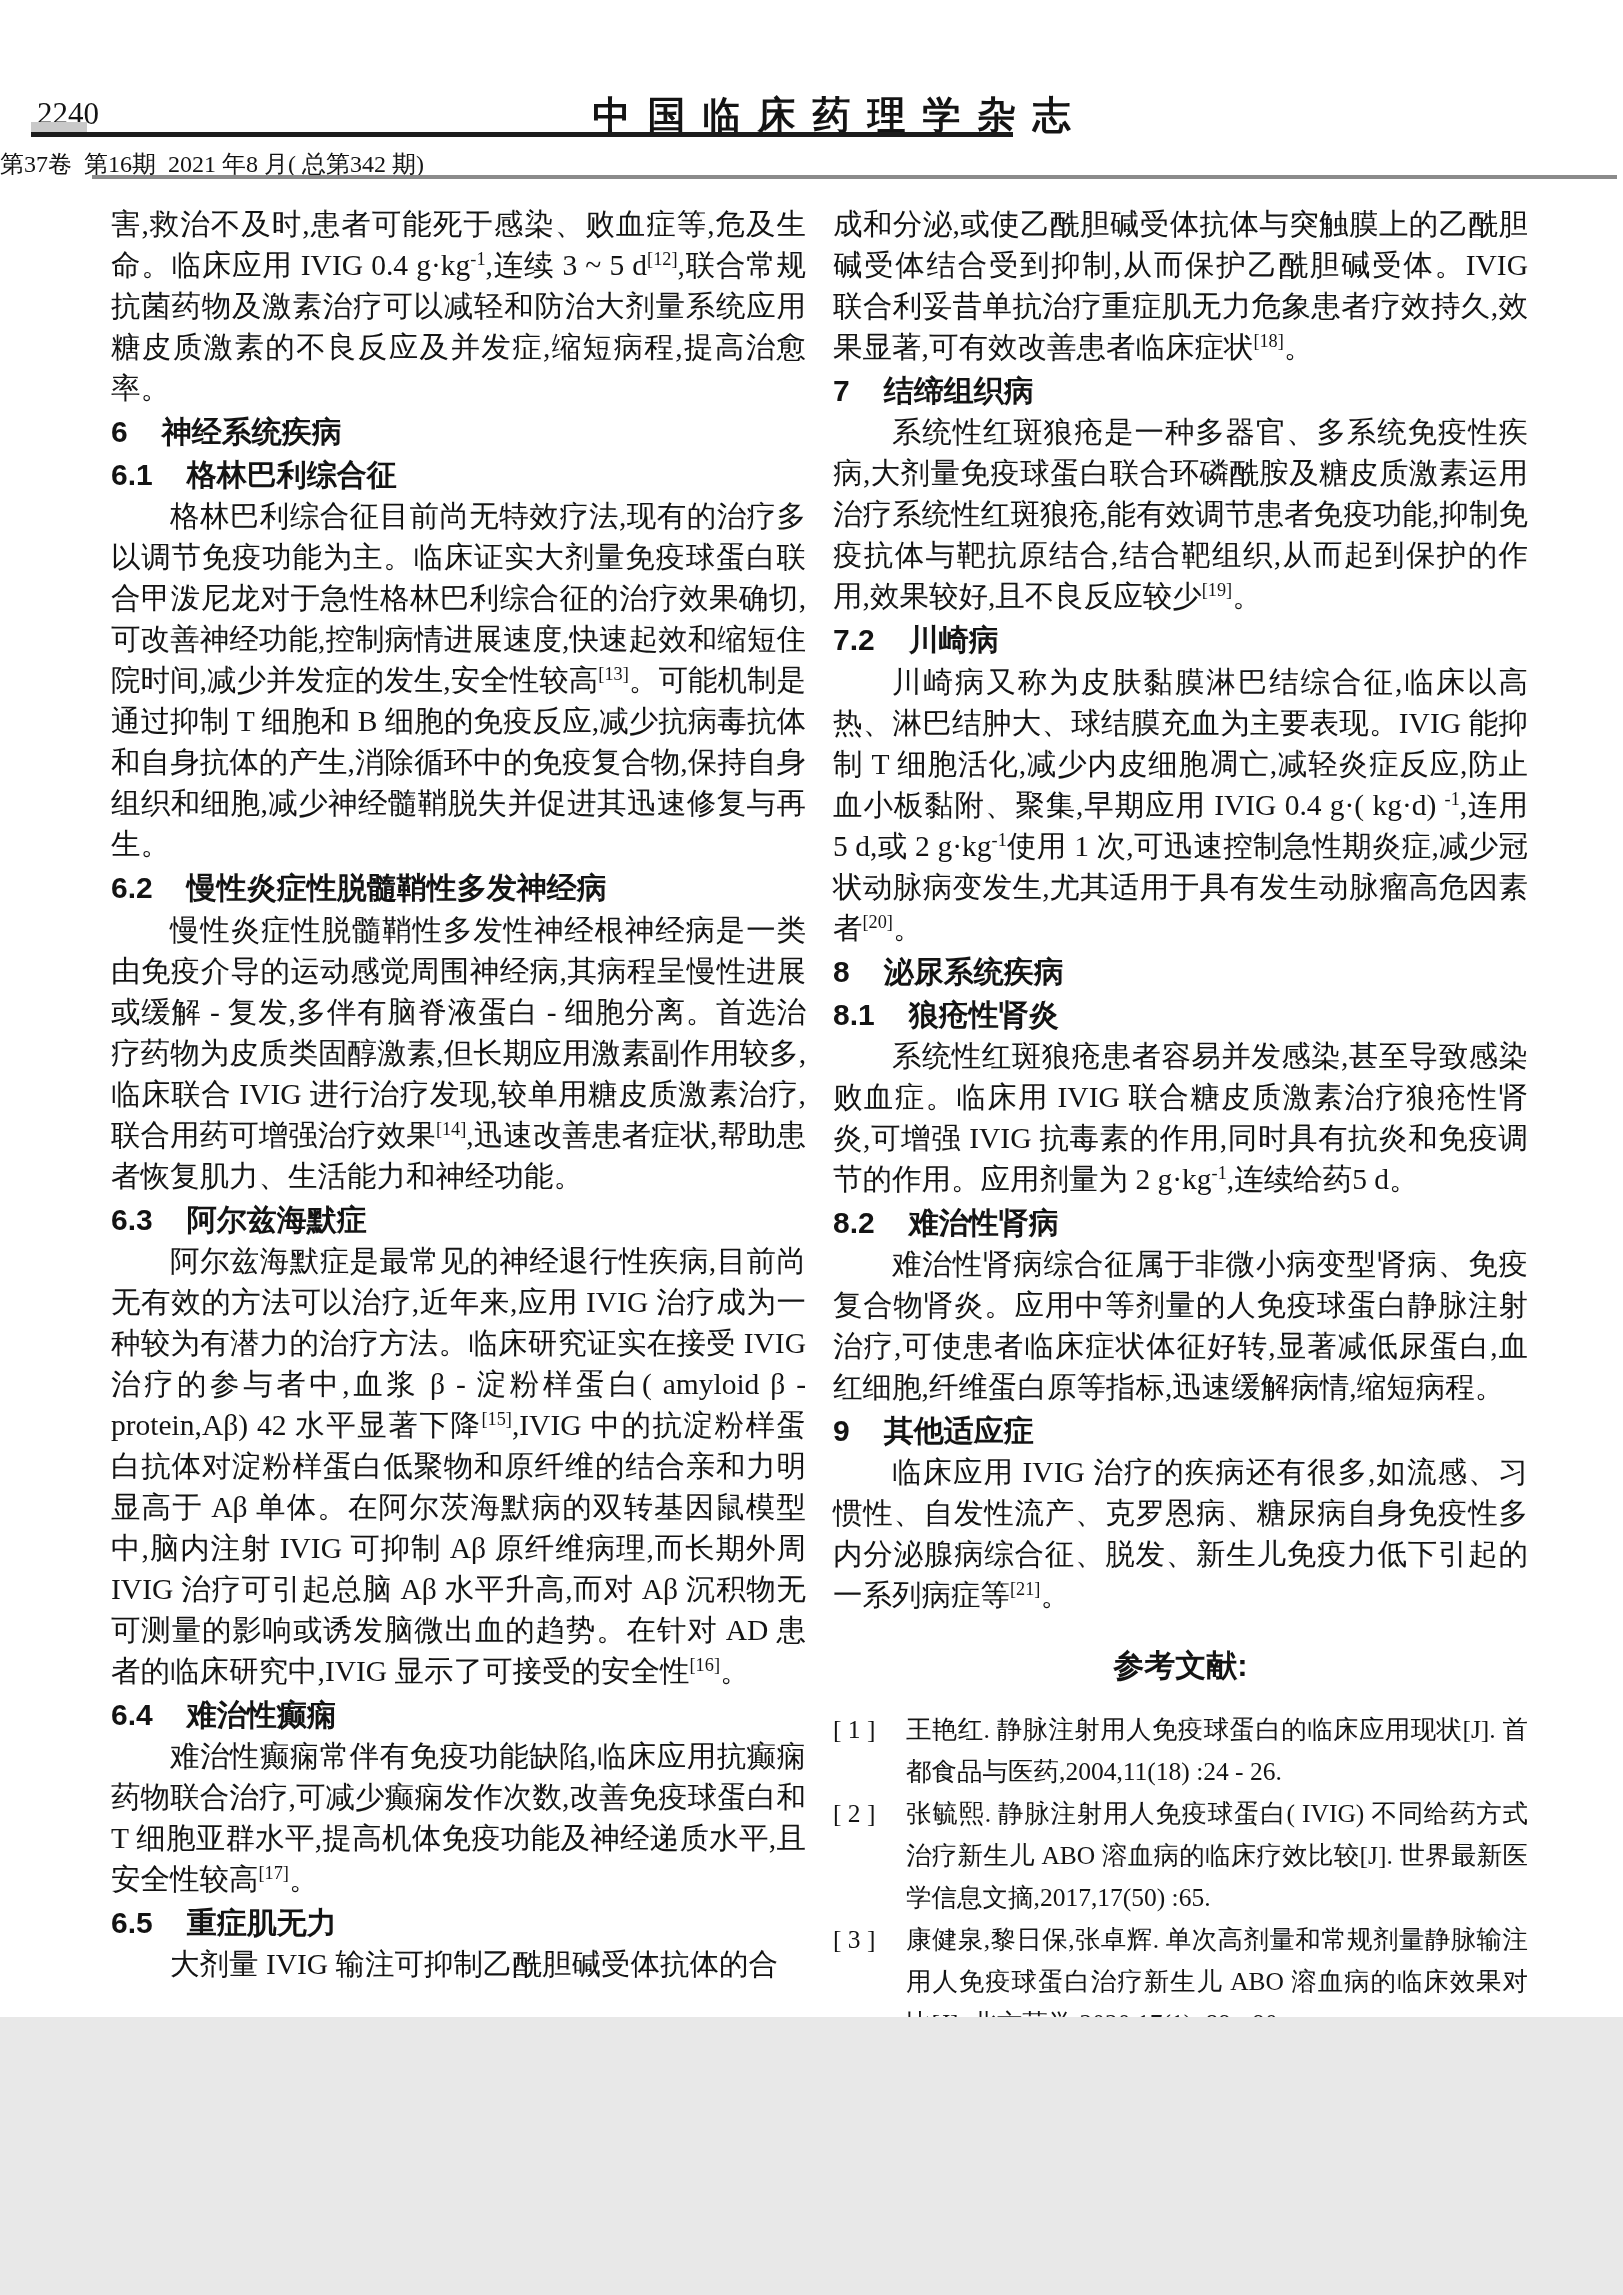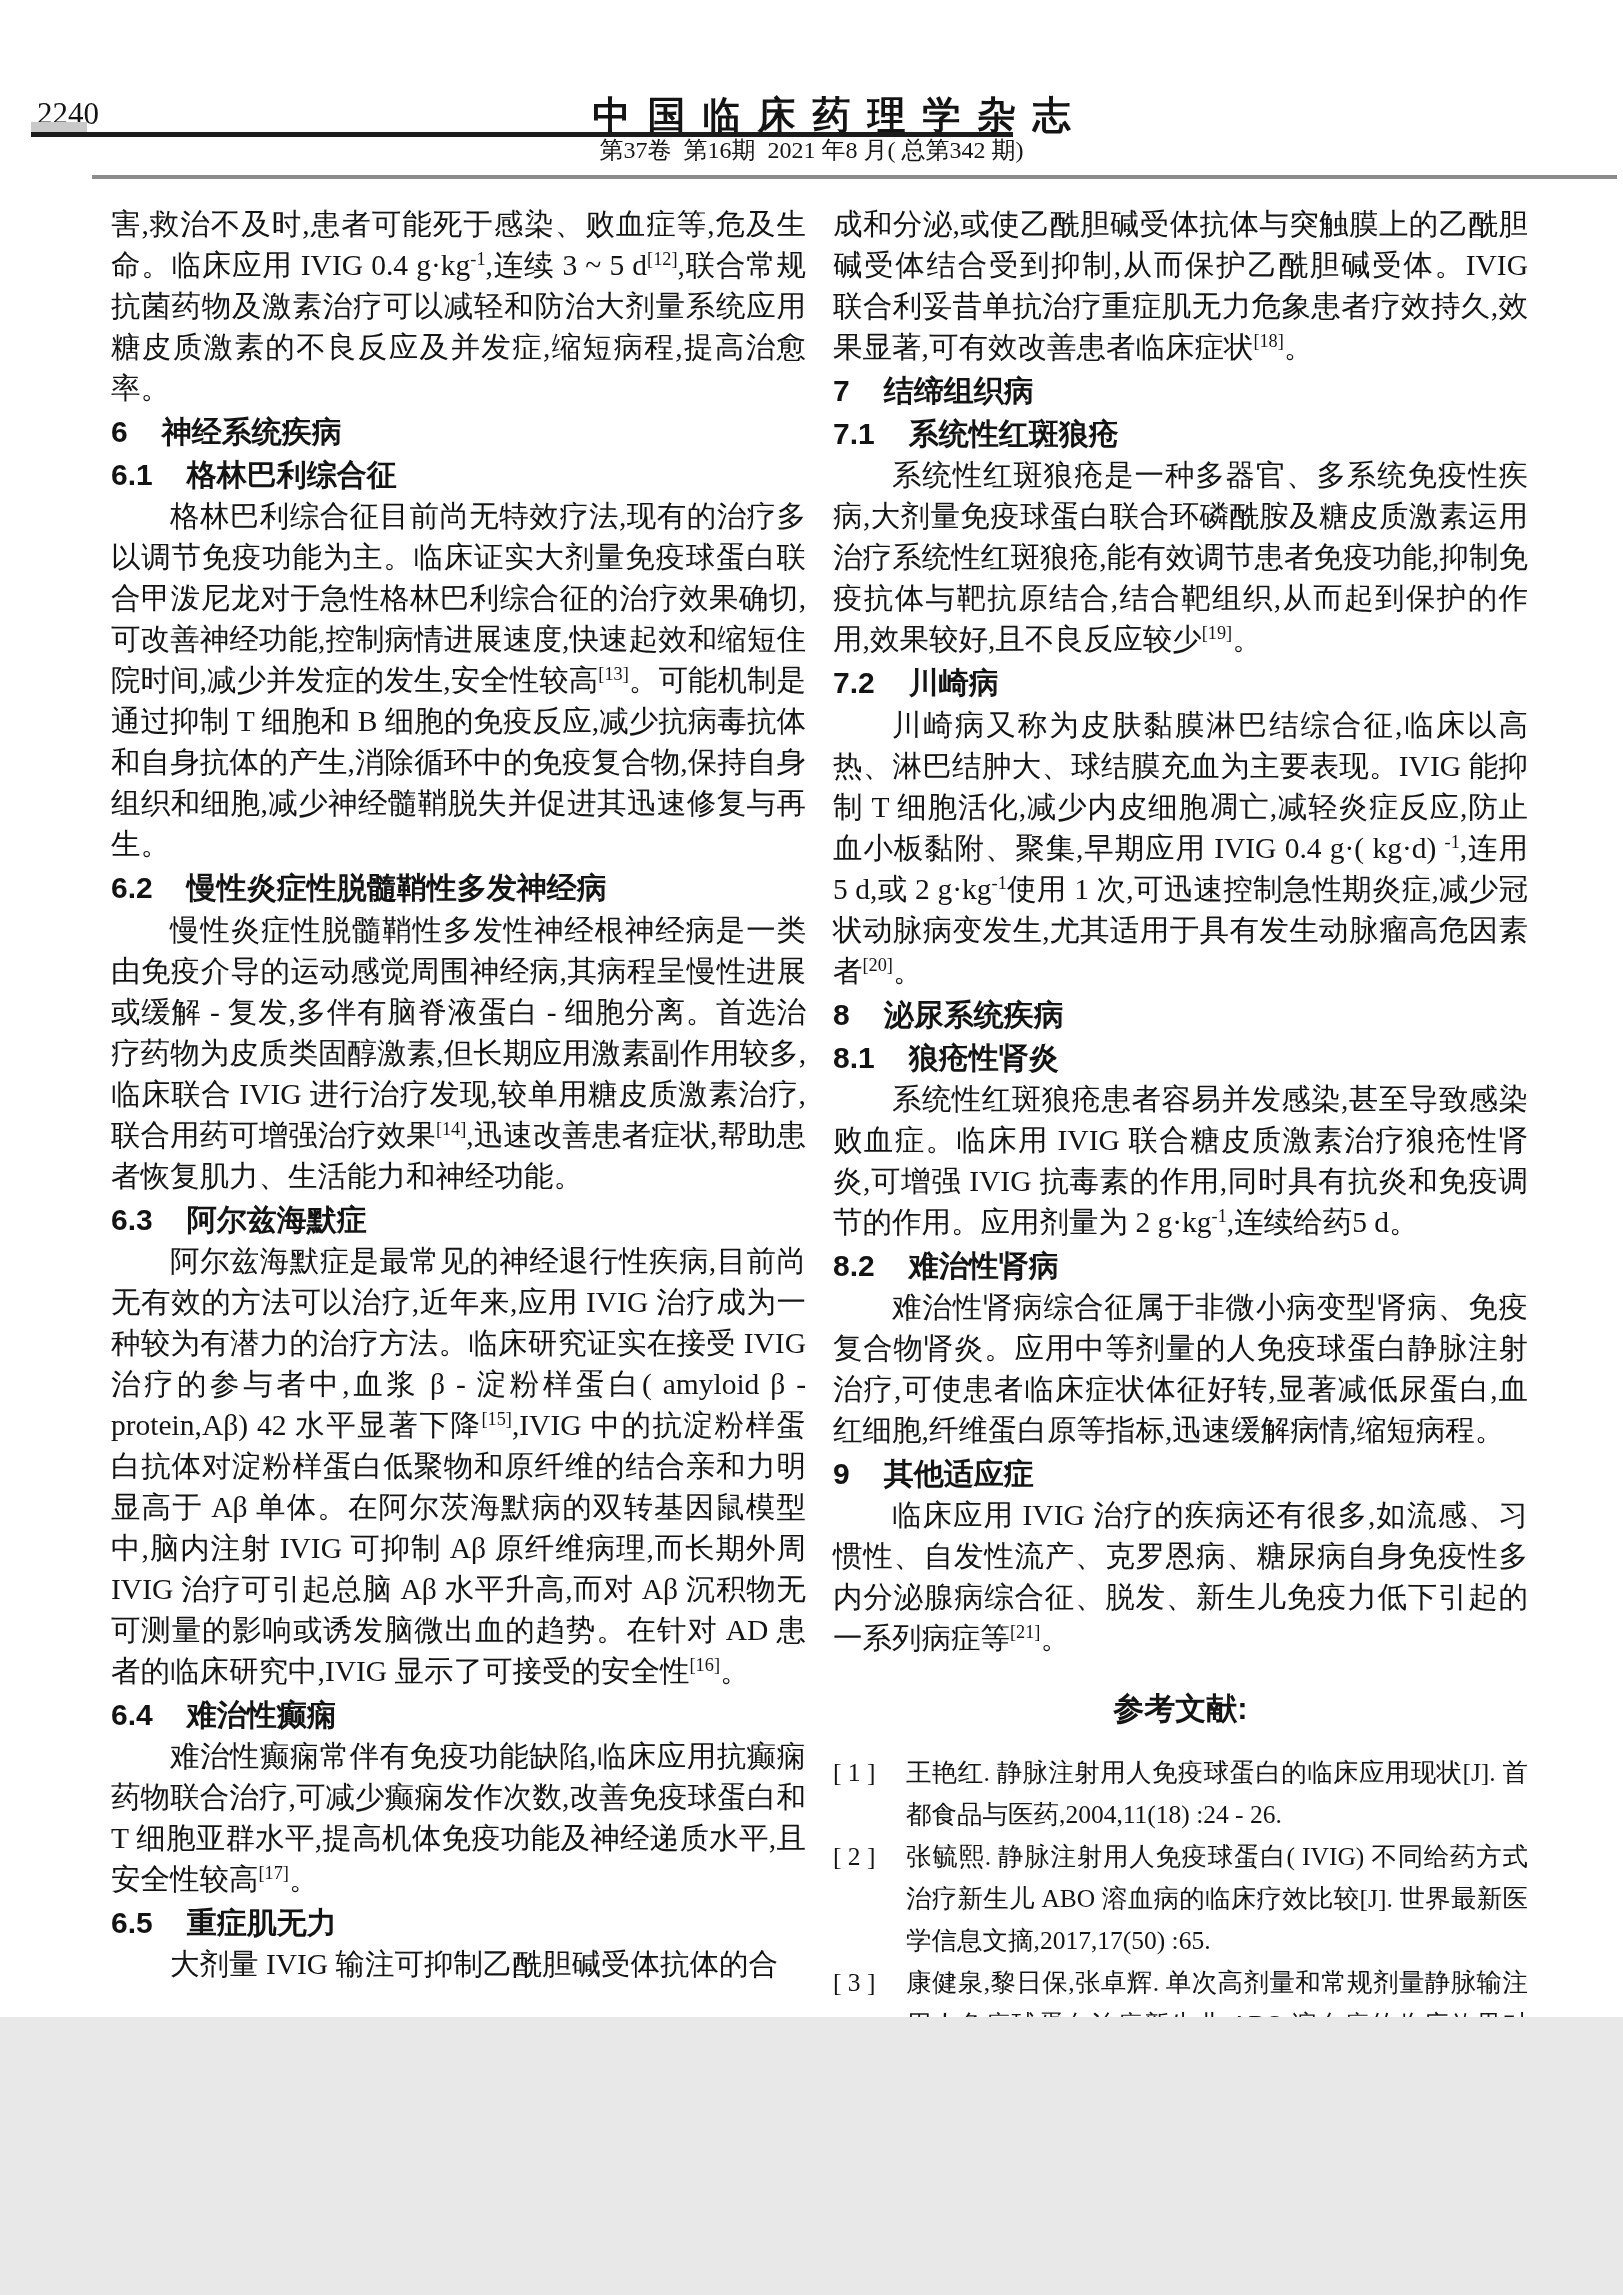--- a/index.html
+++ b/index.html
@@ -18,22 +18,22 @@
   }
   .jtitle{
     position:absolute;left:0;top:90px;width:100%;
     text-align:center;
     font-size:38px;font-weight:700;
     letter-spacing:17px;text-indent:17px;padding-left:20px;
   }
   .rule-ledge{position:absolute;left:31px;top:122px;width:56px;height:11px;background:#c9c9c9;}
   .rule-black{position:absolute;left:31px;top:132px;width:982px;height:4.6px;background:#1c1c1c;}
   .issue{
-    position:absolute;left:0;top:136px;width:100%;
-    text-align:center;font-size:24px;line-height:29px;white-space:pre;
+    position:absolute;left:0;top:150px;width:100%;
+    text-align:left;font-size:24px;line-height:29px;white-space:pre;
   }
   .rule-gray{position:absolute;left:92px;top:175px;width:1525px;height:3.9px;background:#8b8b8b;}
   
   .col{
     position:absolute;top:204px;width:695px;
     font-size:29.5px;line-height:41px;
     text-align:justify;text-justify:inter-ideograph;
   }
   .col-left{left:111px;}
   .col-right{left:833px;}
@@ -106,24 +106,20 @@
         <span>重症肌无力</span>
       </div>
       <p class="p-indent">大剂量 IVIG 输注可抑制乙酰胆碱受体抗体的合</p>
     </div>
   <div class="col col-right">
       <p class="">成和分泌,或使乙酰胆碱受体抗体与突触膜上的乙酰胆碱受体结合受到抑制,从而保护乙酰胆碱受体。IVIG 联合利妥昔单抗治疗重症肌无力危象患者疗效持久,效果显著,可有效改善患者临床症状<sup>[18]</sup>。</p>
       <div class="hblock">
         <span class="h-num">7</span>
         <span>结缔组织病</span>
       </div>
-      <div class="hblock">
-        <span class="h-num">7.1</span>
-        <span>系统性红斑狼疮</span>
-      </div>
       <p class="p-indent">系统性红斑狼疮是一种多器官、多系统免疫性疾病,大剂量免疫球蛋白联合环磷酰胺及糖皮质激素运用治疗系统性红斑狼疮,能有效调节患者免疫功能,抑制免疫抗体与靶抗原结合,结合靶组织,从而起到保护的作用,效果较好,且不良反应较少<sup>[19]</sup>。</p>
       <div class="hblock">
         <span class="h-num">7.2</span>
         <span>川崎病</span>
       </div>
       <p class="p-indent">川崎病又称为皮肤黏膜淋巴结综合征,临床以高热、淋巴结肿大、球结膜充血为主要表现。IVIG 能抑制 T 细胞活化,减少内皮细胞凋亡,减轻炎症反应,防止血小板黏附、聚集,早期应用 IVIG 0.4 g·( kg·d) <sup>-1</sup>,连用 5 d,或 2 g·kg<sup>-1</sup>使用 1 次,可迅速控制急性期炎症,减少冠状动脉病变发生,尤其适用于具有发生动脉瘤高危因素者<sup>[20]</sup>。</p>
       <div class="hblock">
         <span class="h-num">8</span>
         <span>泌尿系统疾病</span>
       </div>

